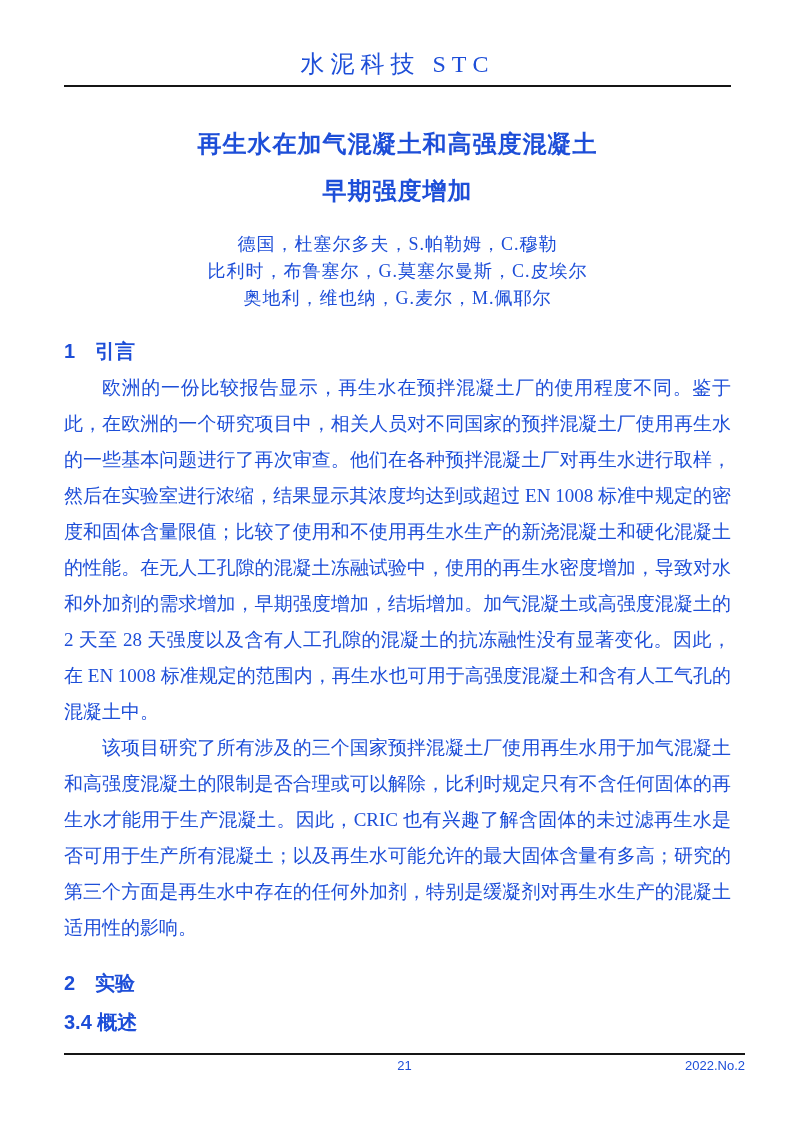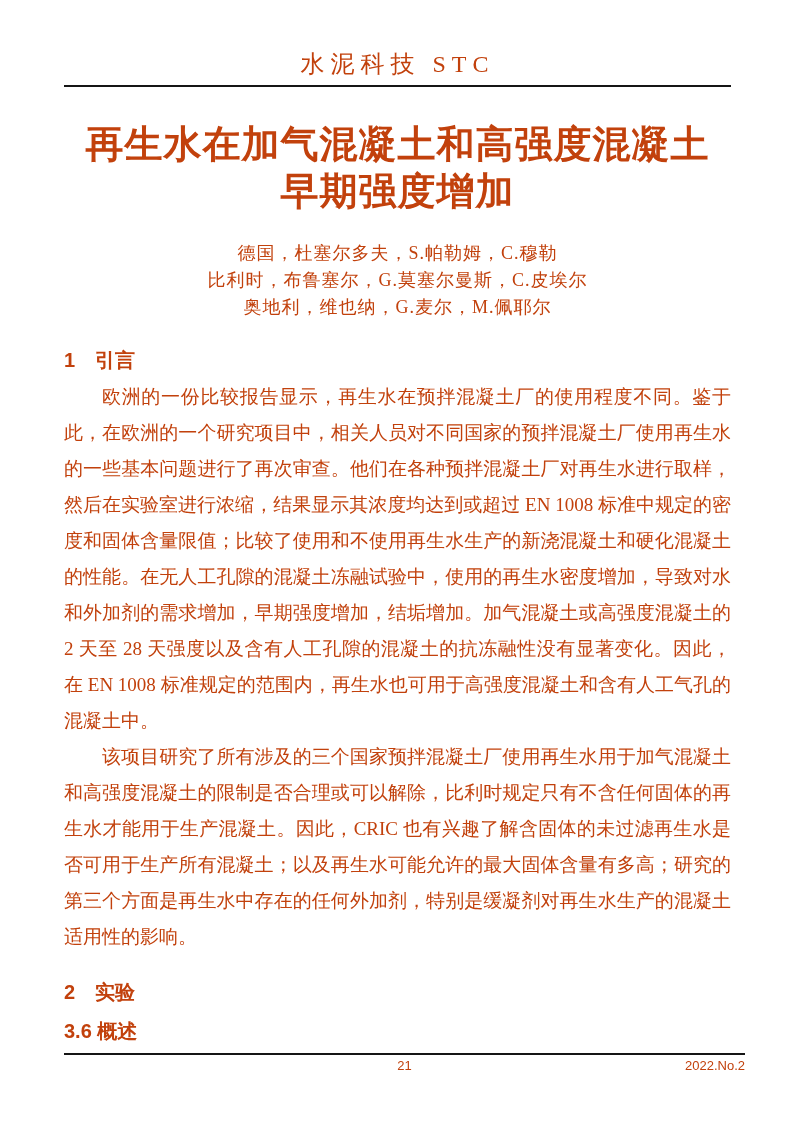--- a/index.html
+++ b/index.html
@@ -6,21 +6,21 @@
     margin: 0;
     padding: 0;
     background: #e8e8e8;
   }
   .page {
     position: relative;
     width: 793px;
     height: 1122px;
     margin: 0 auto;
     background: #ffffff;
-    color: #c2410c;
+    color: #1d4ed8;
     font-family: "Liberation Serif", "DejaVu Serif", serif;
     overflow: hidden;
     box-sizing: border-box;
   }
   .content {
     padding: 0 62px 0 64px;
   }
   
   .journal-head {
     padding-top: 50px;
@@ -35,21 +35,21 @@
     margin-top: 7px;
     height: 2px;
     background: #151515;
   }
   
   .article-title {
     margin-top: 34px;
     text-align: center;
     font-family: Liberation Serif, serif;
     font-weight: bold;
-    font-size: 38px;
+    font-size: 24px;
     line-height: 47px;
     letter-spacing: 1px;
   }
   
   .authors {
     margin-top: 0;
     text-align: center;
     font-size: 18px;
     line-height: 27px;
     letter-spacing: 1px;
@@ -126,21 +126,21 @@
 
     <div class="sec-heading h-lvl1">1　引言</div>
 
     <div class="para-block">
       <p class="body-para">欧洲的一份比较报告显示，再生水在预拌混凝土厂的使用程度不同。鉴于此，在欧洲的一个研究项目中，相关人员对不同国家的预拌混凝土厂使用再生水的一些基本问题进行了再次审查。他们在各种预拌混凝土厂对再生水进行取样，然后在实验室进行浓缩，结果显示其浓度均达到或超过 EN 1008 标准中规定的密度和固体含量限值；比较了使用和不使用再生水生产的新浇混凝土和硬化混凝土的性能。在无人工孔隙的混凝土冻融试验中，使用的再生水密度增加，导致对水和外加剂的需求增加，早期强度增加，结垢增加。加气混凝土或高强度混凝土的 2 天至 28 天强度以及含有人工孔隙的混凝土的抗冻融性没有显著变化。因此，在 EN 1008 标准规定的范围内，再生水也可用于高强度混凝土和含有人工气孔的混凝土中。</p>
       <p class="body-para">该项目研究了所有涉及的三个国家预拌混凝土厂使用再生水用于加气混凝土和高强度混凝土的限制是否合理或可以解除，比利时规定只有不含任何固体的再生水才能用于生产混凝土。因此，CRIC 也有兴趣了解含固体的未过滤再生水是否可用于生产所有混凝土；以及再生水可能允许的最大固体含量有多高；研究的第三个方面是再生水中存在的任何外加剂，特别是缓凝剂对再生水生产的混凝土适用性的影响。</p>
     </div>
 
     <div class="sec-heading h-lvl1b">2　实验</div>
 
-    <div class="sec-heading h-lvl2">3.6 概述</div>
+    <div class="sec-heading h-lvl2">3.4 概述</div>
 
   </div>
 
   <div class="footer">
     <div class="foot-rule"></div>
     <div class="foot-row">
       <div class="foot-page">21</div>
       <div class="foot-issue">2022.No.2</div>
     </div>
   </div>

